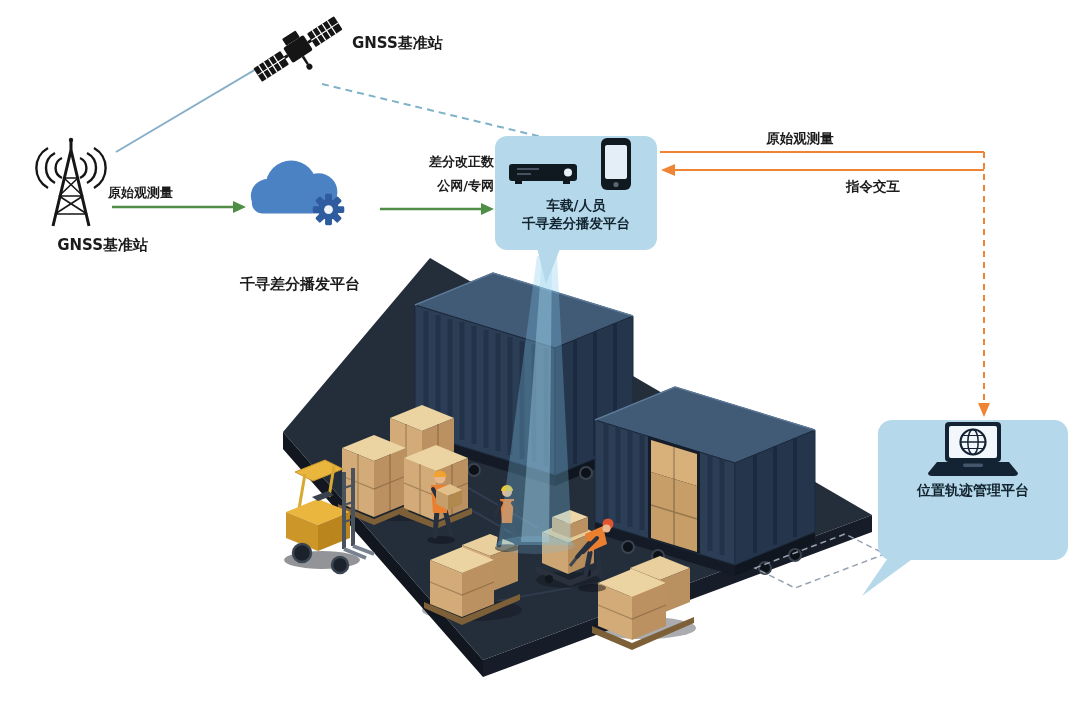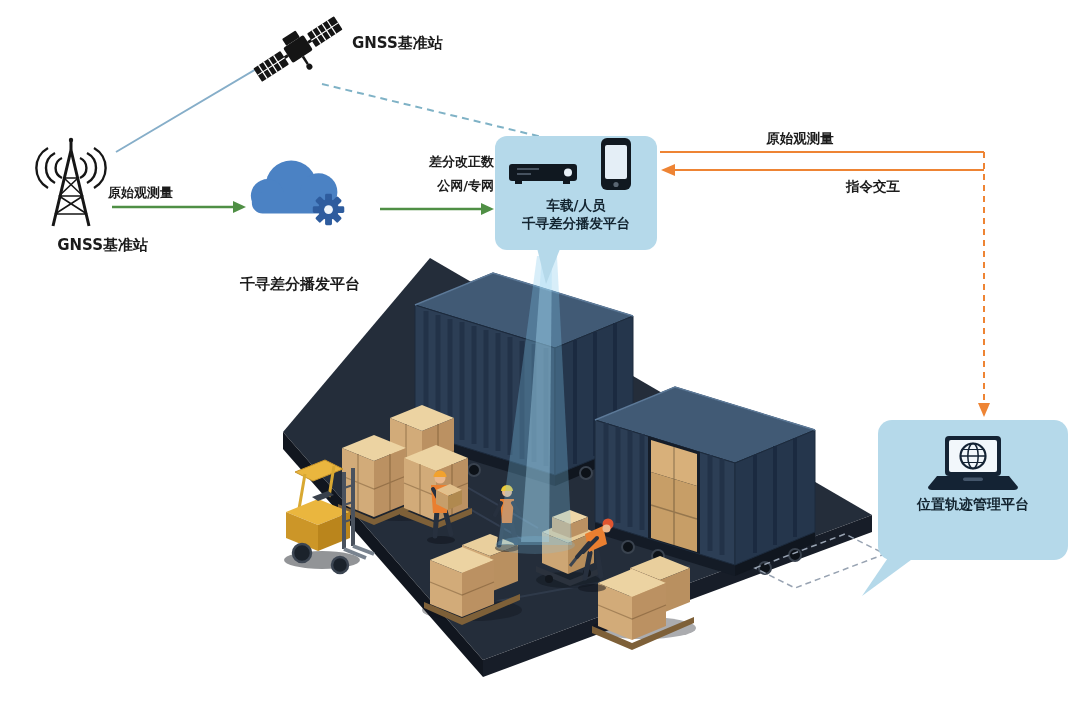--- a/index.html
+++ b/index.html
@@ -8,21 +8,21 @@
   .gfx{position:absolute;left:0;top:0;width:1080px;height:701px;}
   .icon{position:absolute;}
   .label{position:absolute;font-weight:700;font-size:15px;color:var(--ink,#1b1b1b);white-space:nowrap;}
   .label.center{text-align:center;white-space:normal;margin-top:36px;}
   .label.small{font-size:13px;}
   .label .sub{display:block;}
   .bubble{position:absolute;background:var(--bubble_blue,#b5d9ea);border-radius:12px;text-align:center;}
   .bubble .bubble-line{font-weight:700;font-size:13.5px;color:#132430;line-height:18px;}
   .bubble svg{display:block;margin:0 auto;}
   .terminal-bubble{left:495px;top:136px;width:162px;height:114px;box-sizing:border-box;}
-  .finds-bubble{left:878px;top:420px;width:190px;height:140px;border-radius:14px;padding-top:14px;box-sizing:border-box;}
+  .finds-bubble{left:878px;top:420px;width:190px;height:140px;border-radius:14px;box-sizing:border-box;}
   .finds-bubble .bubble-line{font-size:14px;line-height:21px;}
   .sat-label{left:352px;top:34px;}
   .base-label{left:0px;top:236px;width:148px;text-align:right;}
   .cloud-label{left:212px;top:238px;width:176px;text-align:center;line-height:21px;}
   .raw-label{left:108px;top:184px;width:140px;text-align:left;}
   .corr-label{left:374px;top:150px;width:120px;text-align:right;line-height:24px;}
   .pos-label{left:700px;top:130px;width:200px;text-align:center;font-size:13.5px;}
   .cmd-label{left:700px;top:178px;width:200px;text-align:right;font-size:13.5px;}
 </style>
 </head>

